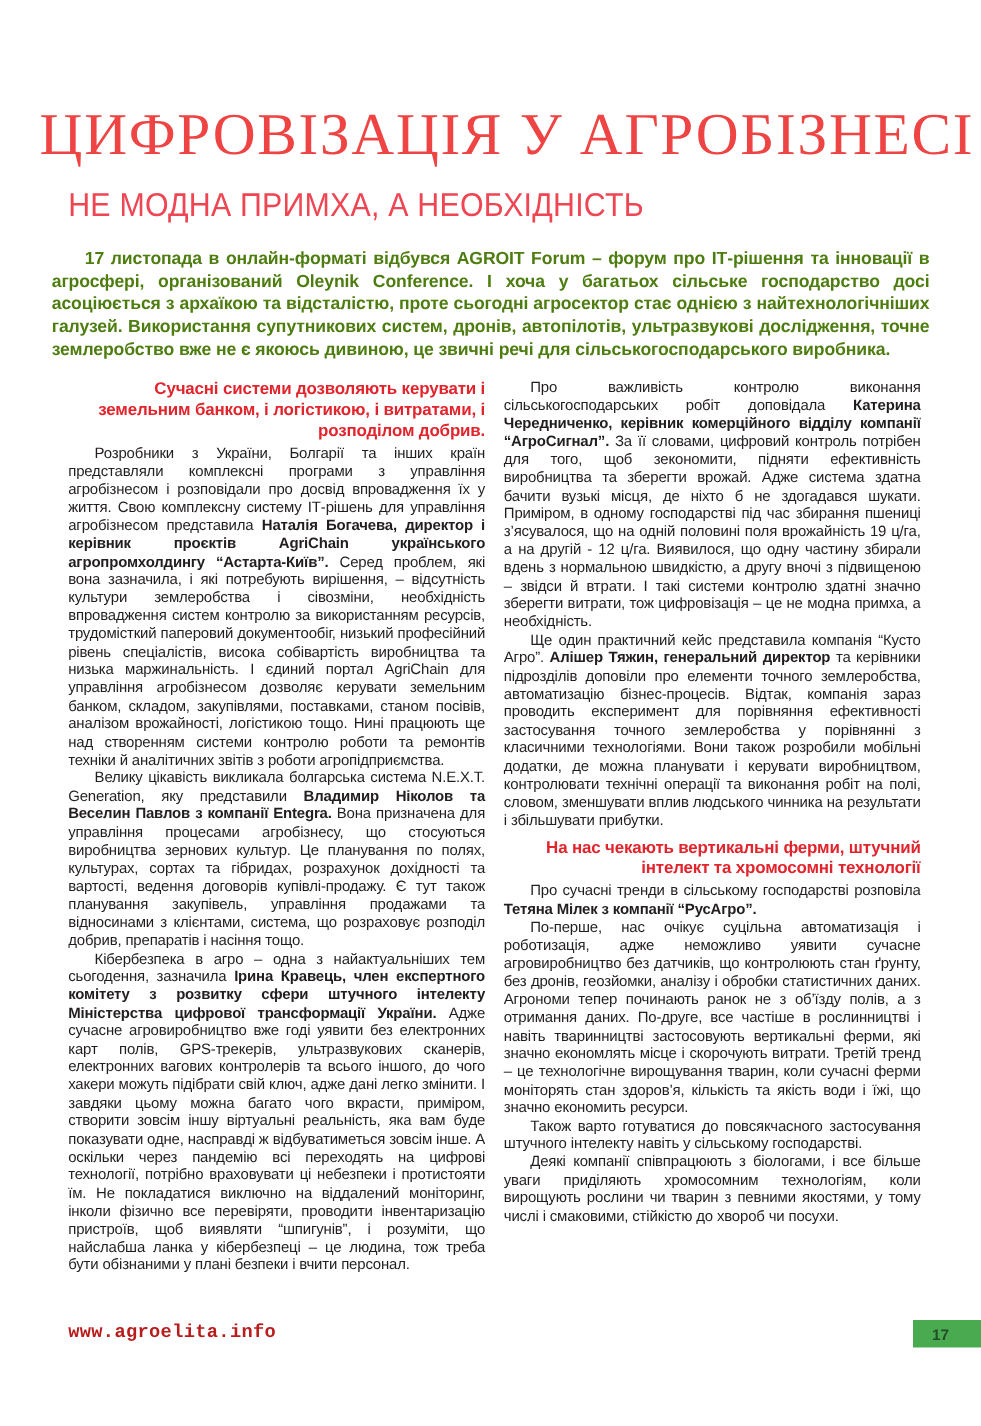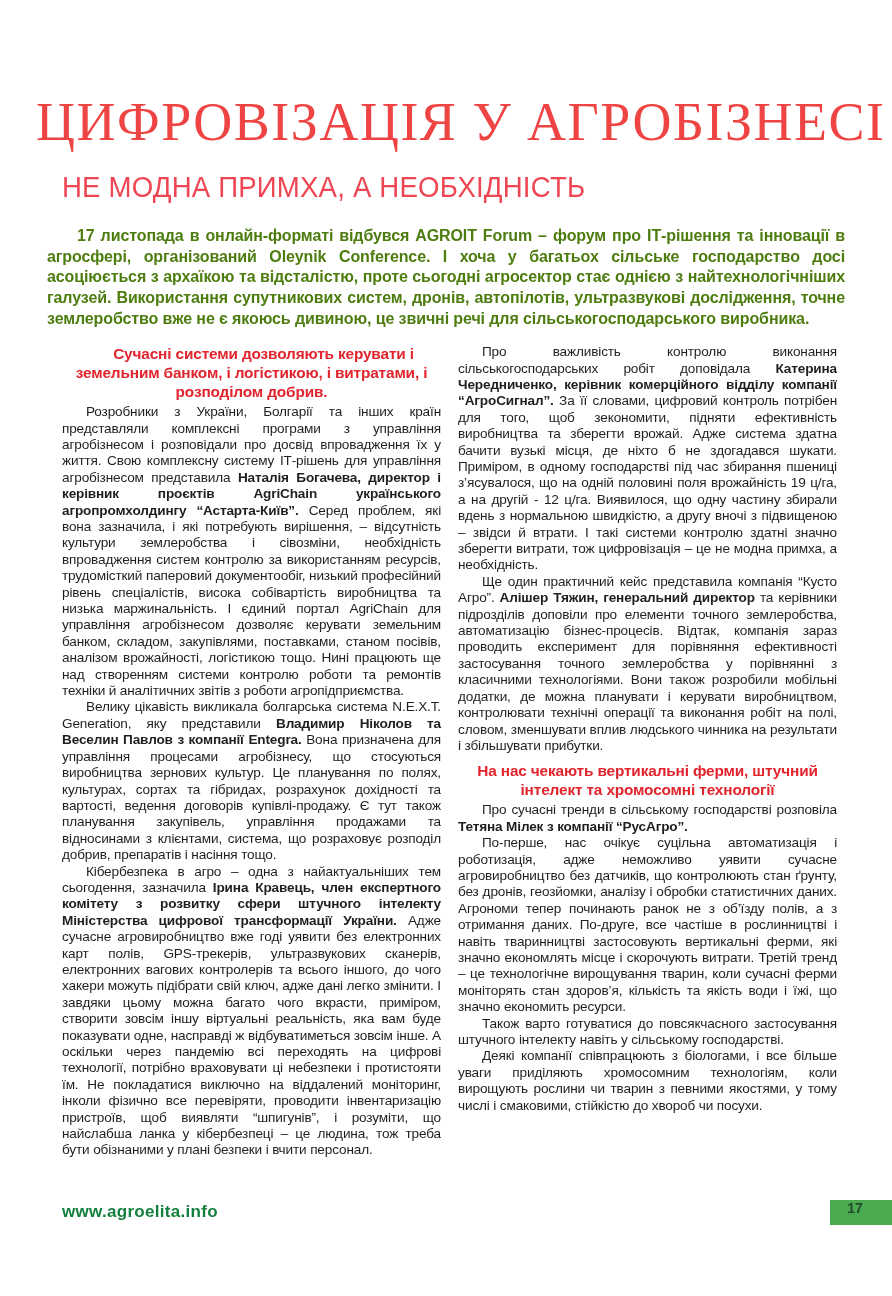--- a/index.html
+++ b/index.html
@@ -30,32 +30,32 @@
   .col{
     flex:1;min-width:0;
     font-size:13.6px;line-height:16.4px;color:#221e1f;
     text-align:justify;letter-spacing:-0.15px;
   }
   .col p{margin:0;}
   .para{text-indent:24px;}
   .para.noindent{text-indent:0;}
   .subhead{
     color:#e2242d;font-weight:700;font-size:15.4px;line-height:19px;
-    margin:7px 0 3px 0 !important;text-indent:24px;text-align:center;
+    margin:7px 0 3px 0 !important;text-indent:24px;text-align:right;
   }
   .subhead.noindent{text-indent:0;}
   .subhead.first{margin-top:0 !important;}
   .site{
     position:absolute;left:62px;top:1202px;
-    font-family:Liberation Sans, sans-serif;font-weight:700;
-    font-size:17px;color:#15803d;letter-spacing:0.3px;
+    font-family:Liberation Mono, monospace;font-weight:700;
+    font-size:17px;color:#b91c1c;letter-spacing:0.3px;
   }
   .pagebox{
     position:absolute;right:0;top:1200px;width:62px;height:25px;
-    background:#4aaa50;display:flex;justify-content:center;
+    background:#4aaa50;display:flex;align-items:center;justify-content:center;
     padding-right:12px;box-sizing:border-box;
   }
   .pagebox span{
     color:#234d28;font-weight:700;font-size:14px;
   }
   b{font-weight:700;}
 </style>
 </head>
 <body>
 

